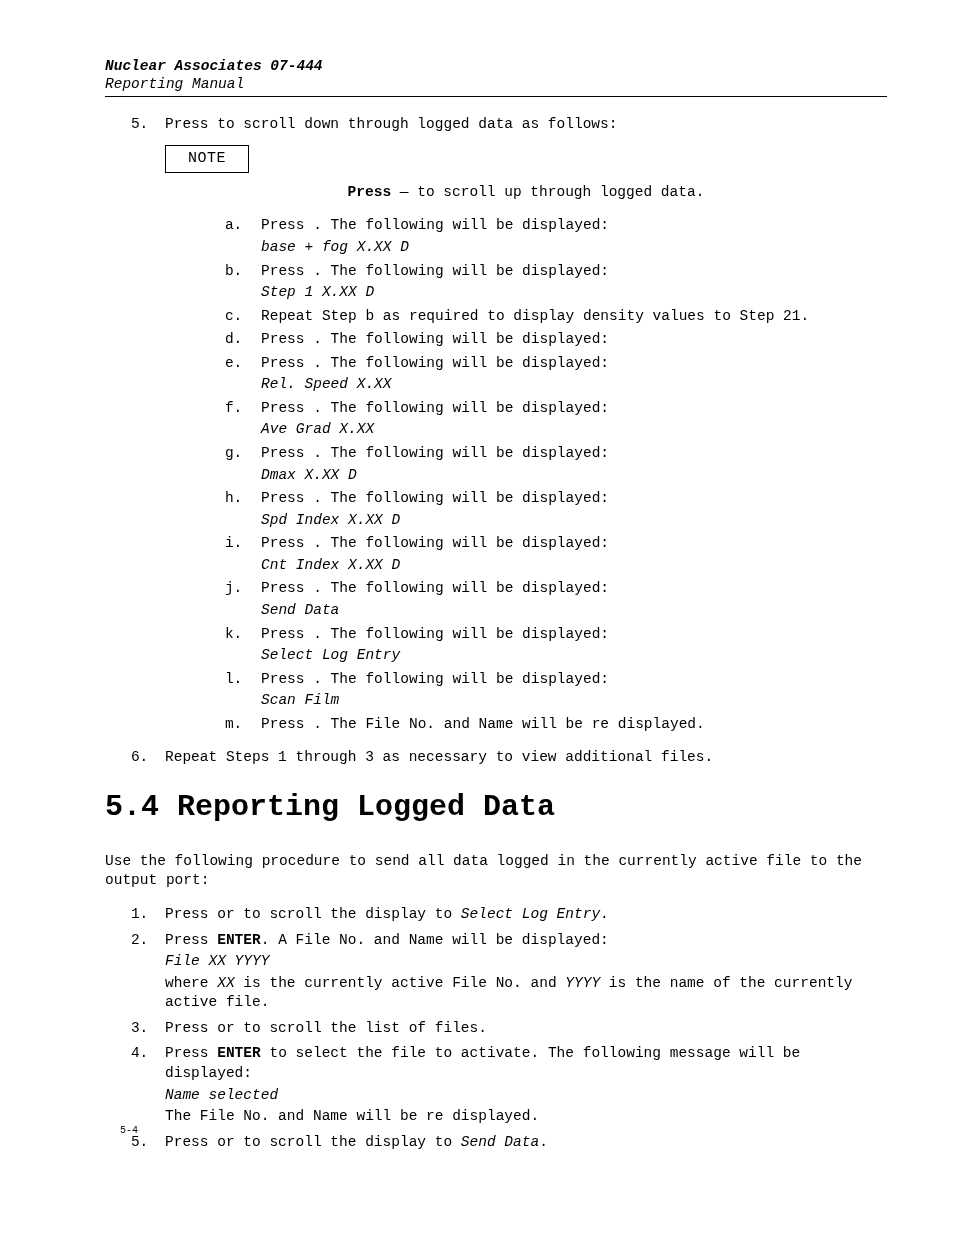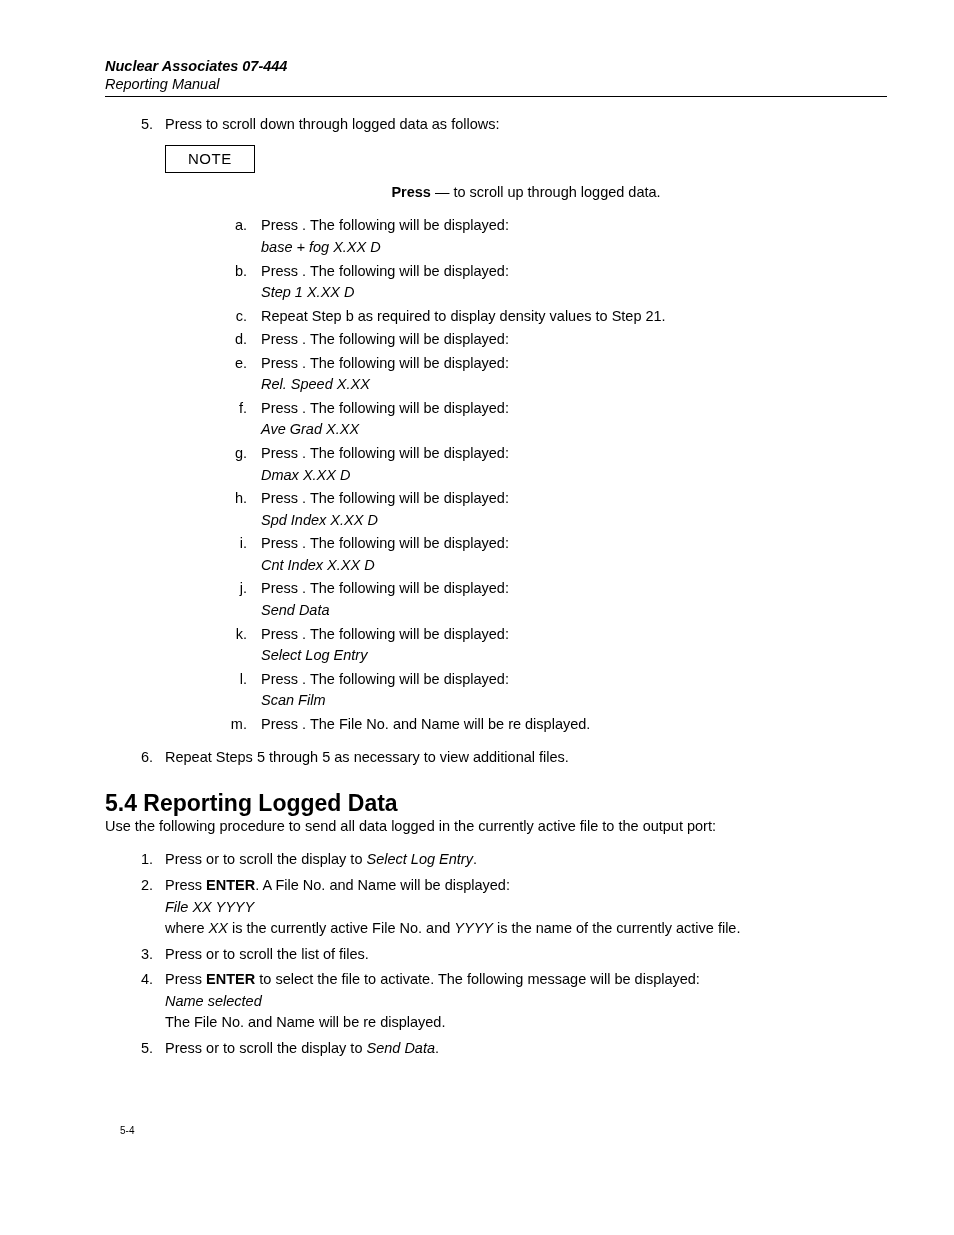--- a/index.html
+++ b/index.html
@@ -9,20 +9,21 @@
     background: #fff;
     margin: 0;
     padding: 0;
   }
   .page {
     width: 954px;
     height: 1197px;
     box-sizing: border-box;
     padding: 58px 67px 40px 105px;
     position: relative;
+    font-family: Liberation Mono, monospace;
   }
   .header-title {
     font-weight: bold;
     font-style: italic;
     font-size: 14.5px;
   }
   .header-sub {
     font-style: italic;
     font-size: 14.5px;
     margin-top: 2px;
@@ -65,23 +66,23 @@
   }
   .note-wrap {
     text-align: left;
     margin: 10px 0 10px 0;
   }
   .note-text {
     text-align: center;
     margin: 8px 0 14px 0;
   }
   .section-head {
-    font-size: 23px;
+    font-size: 30px;
     font-weight: bold;
-    margin: 22px 0 0 0;
+    margin: 22px 0 28px 0;
   }
   .intro-p {
     margin: 0 0 14px 0;
     line-height: 1.35;
   }
   .bold { font-weight: bold; }
   .ital { font-style: italic; }
   .sub-text {
     margin-top: 2px;
     line-height: 1.35;
@@ -160,21 +161,21 @@
           <span>Press  .  The following will be displayed:</span>
           <div class="display-line">Scan Film</div>
         </li>
         <li>
           <span>Press  .  The File No. and Name will be re displayed.</span>
         </li>
       </ol>
     </li>
 
     <li style="margin-top:14px;">
-      <span>Repeat Steps 5 through 5 as necessary to view additional files.</span>
+      <span>Repeat Steps 1 through 3 as necessary to view additional files.</span>
     </li>
   </ol>
 
   <div class="section-head">5.4 Reporting Logged Data</div>
 
   <p class="intro-p">Use the following procedure to send all data logged in the currently active file to the output port:</p>
 
   <ol class="ol-num">
     <li>
       <span>Press   or   to scroll the display to </span><span class="ital">Select Log Entry</span><span>.</span>

